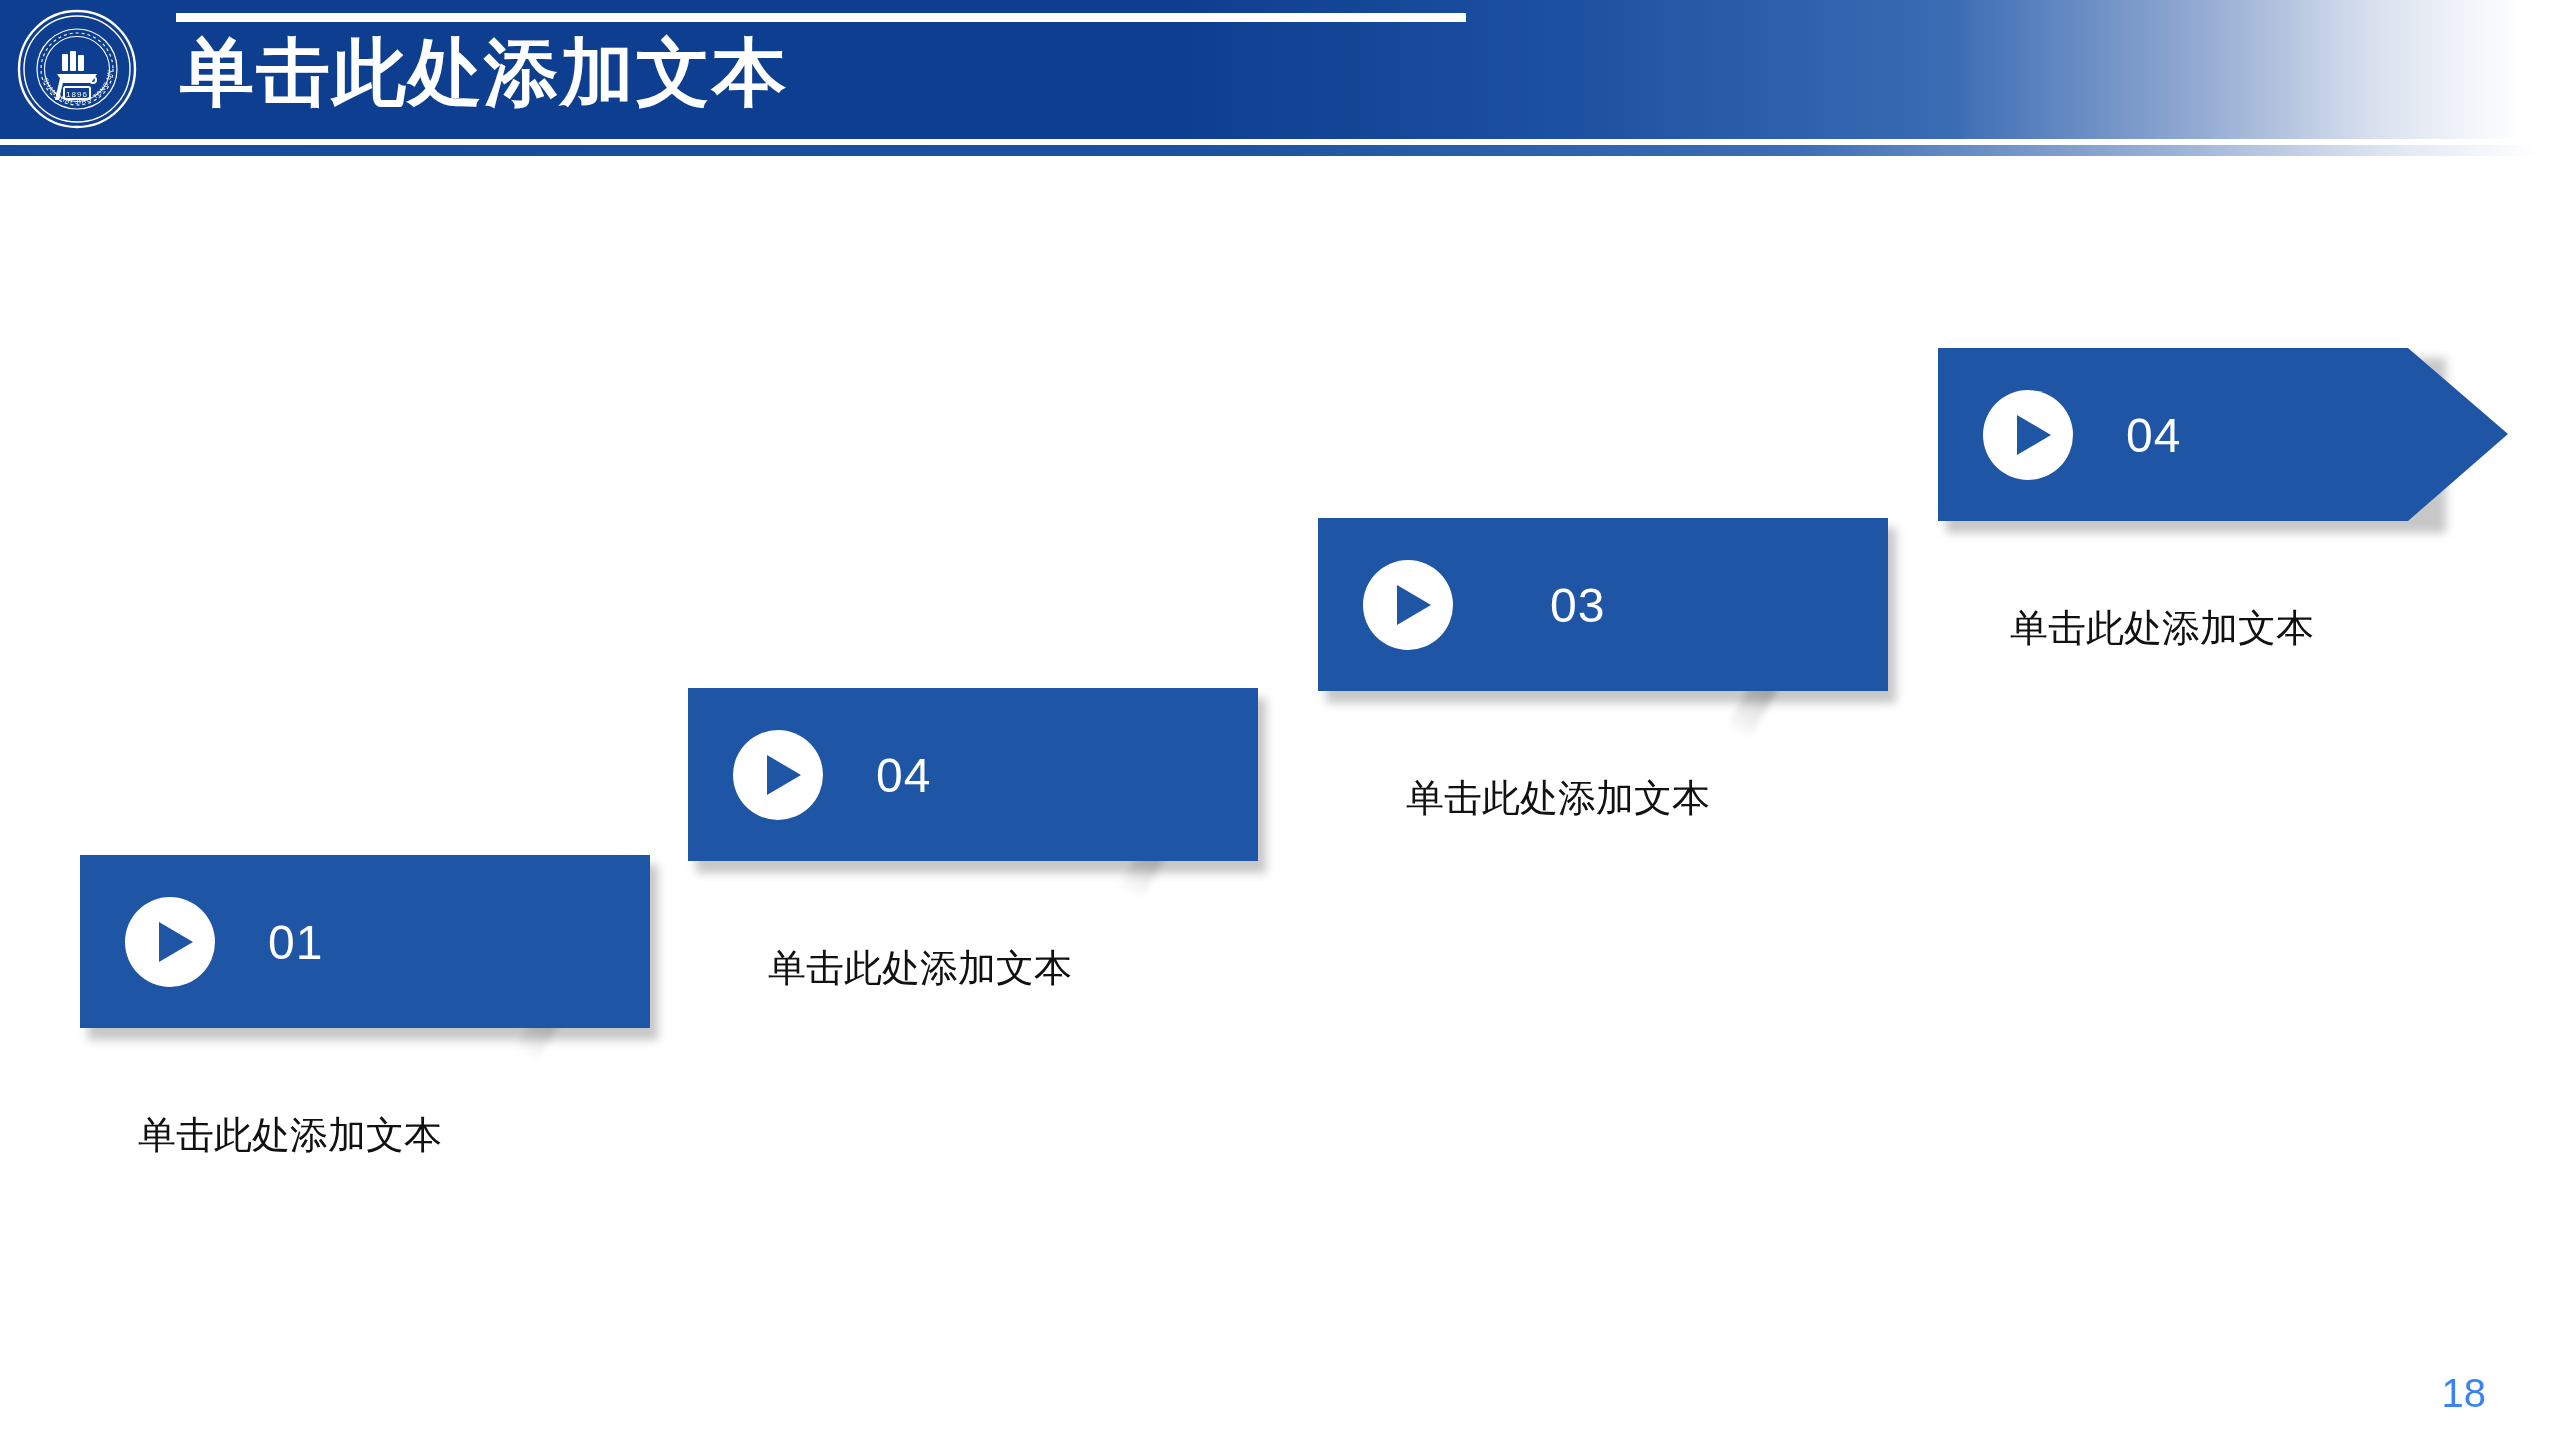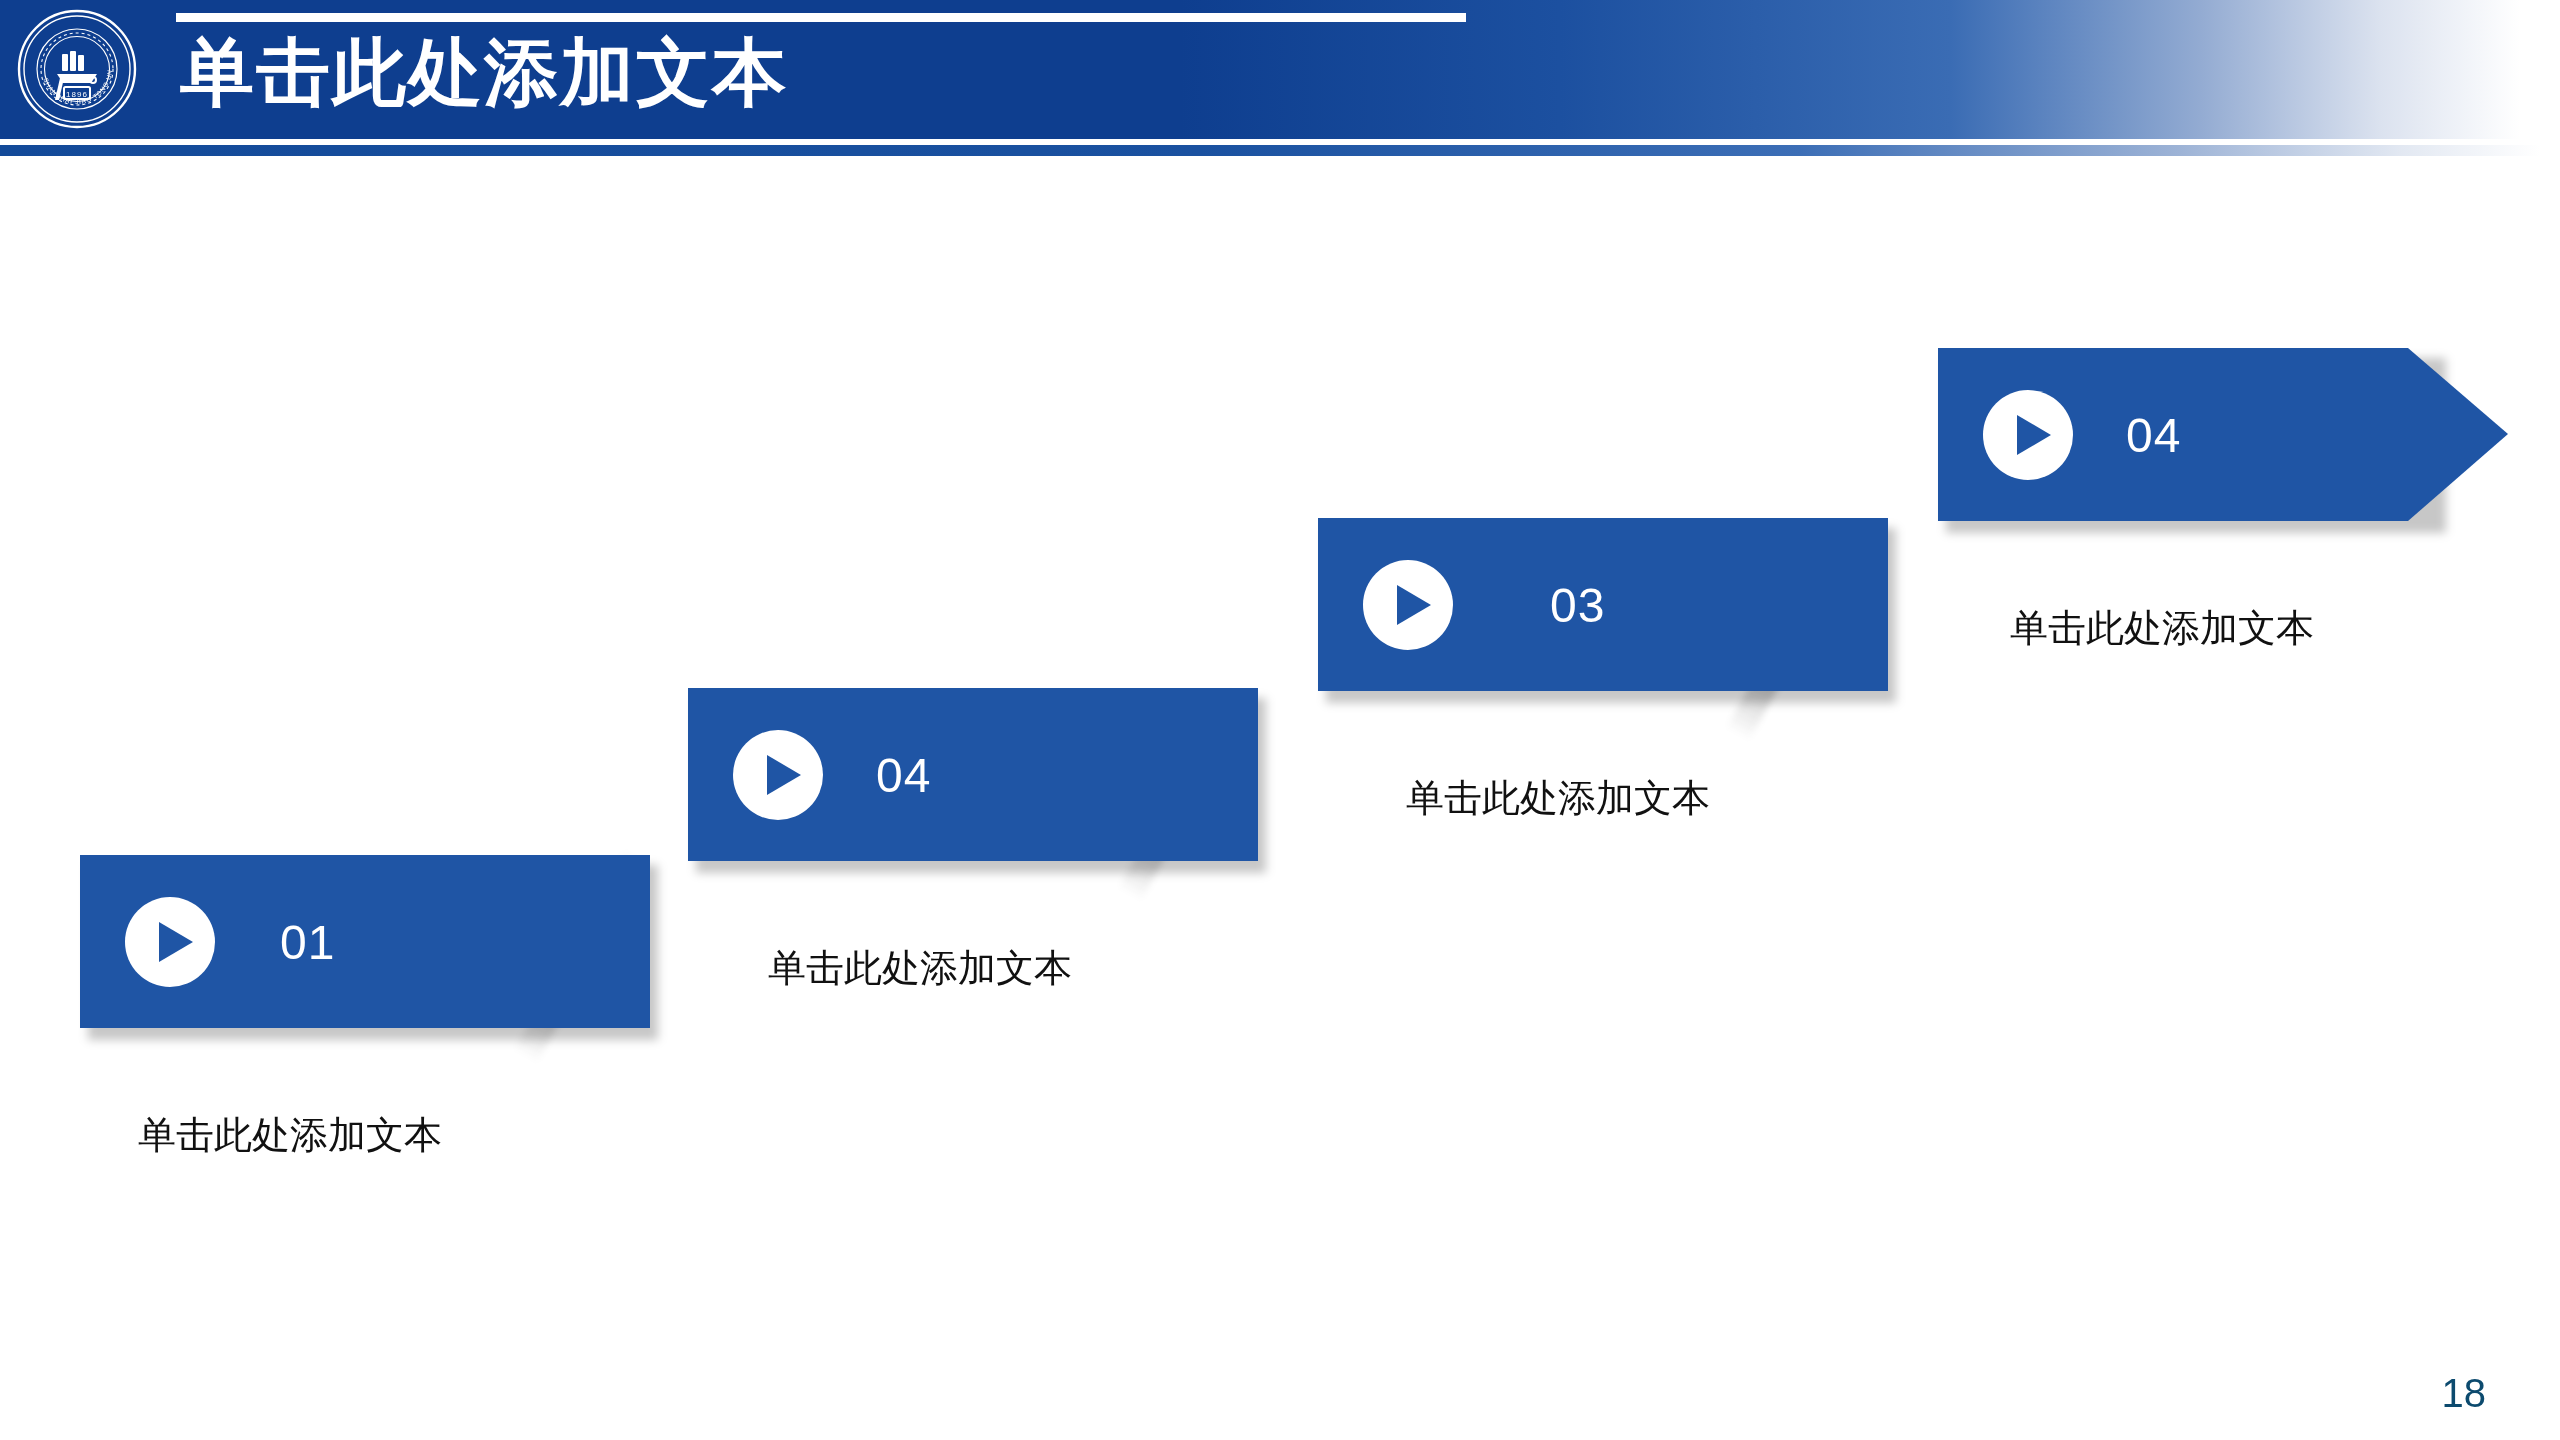--- a/index.html
+++ b/index.html
@@ -161,21 +161,21 @@
   .bar-shadow {
     position: absolute;
     background: rgba(0,0,0,0.22);
     filter: blur(5px);
   }
 
   #page-number {
     position: absolute;
     right: 74px;
     bottom: 24px;
-    color: #0c4a6e;
+    color: #3b82f6;
     font-size: 40px;
     font-weight: 400;
   }
 </style>
 </head>
 <body>
 
 <div id="slide-header"></div>
 <div id="header-left-block"></div>
 
@@ -216,21 +216,21 @@
   <div class="connector" style="left:648px; top:862px; width:230px; height:26px; transform: rotate(119deg);"></div>
   <div class="connector" style="left:1252px; top:700px; width:230px; height:26px; transform: rotate(119deg);"></div>
   <div class="connector" style="left:1860px; top:540px; width:230px; height:26px; transform: rotate(119deg);"></div>
 
   <div class="step" style="left:80px; top:855px; width:580px; height:340px;">
     <div class="bar-shadow" style="left:8px; top:10px; width:570px; height:175px;"></div>
     <div class="step-bar" style="width:570px; height:173px;"></div>
     <div class="play-badge" style="left:45px; top:42px;">
       <span class="tri"></span>
     </div>
-    <div class="step-num" style="left:200px; top:60px;text-align:center;">01</div>
+    <div class="step-num" style="left:188px; top:60px;text-align:center;">01</div>
     <div class="step-caption" style="left:58px; top:255px;">单击此处添加文本</div>
   </div>
 
   <div class="step" style="left:688px; top:688px; width:580px; height:340px;">
     <div class="bar-shadow" style="left:8px; top:10px; width:570px; height:175px;"></div>
     <div class="step-bar" style="width:570px; height:173px;"></div>
     <div class="play-badge" style="left:45px; top:42px;">
       <span class="tri"></span>
     </div>
     <div class="step-num" style="left:188px; top:60px;">04</div>

